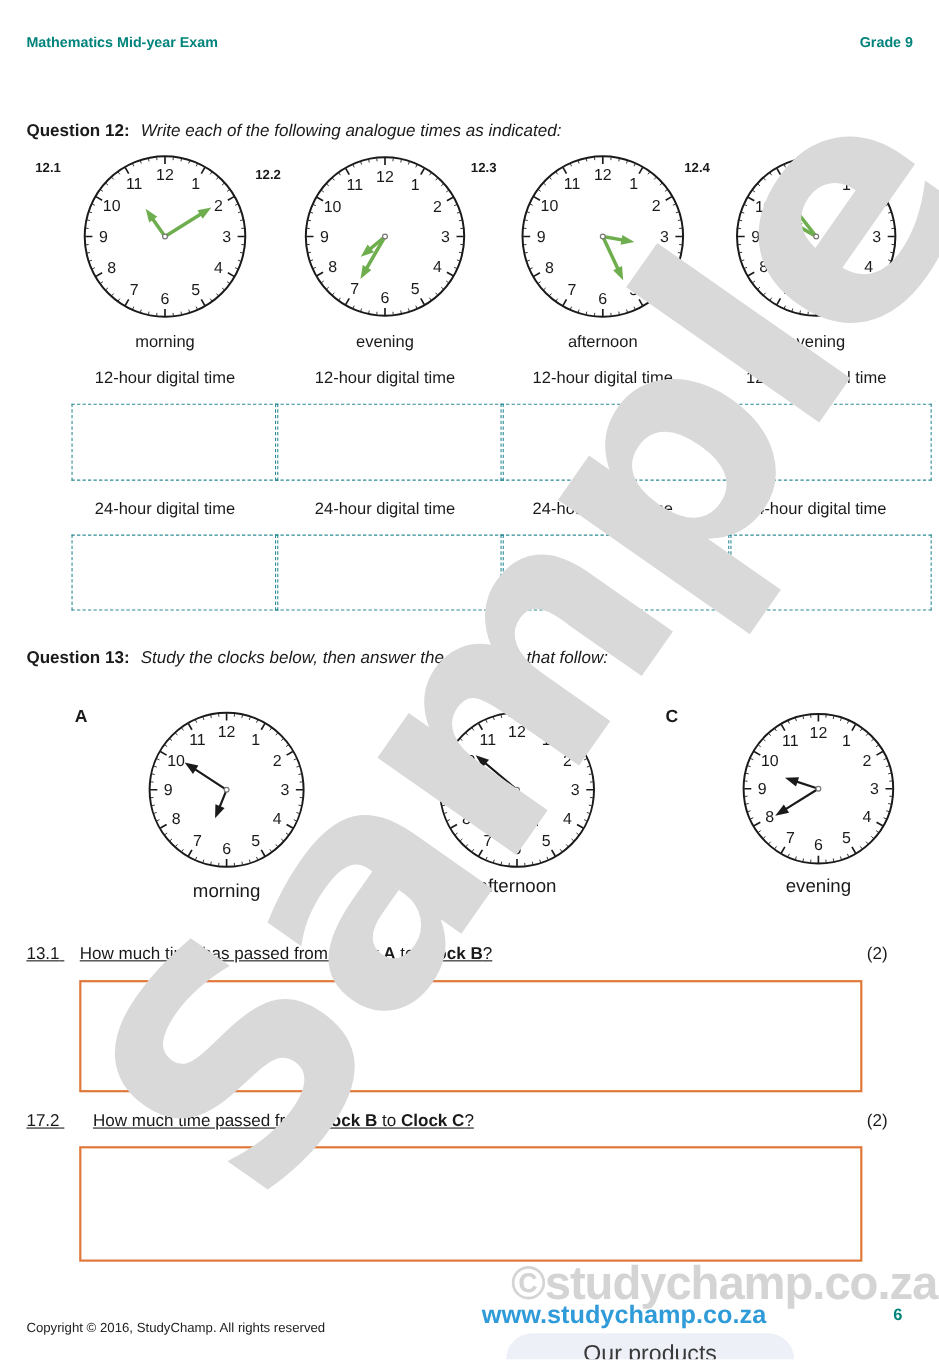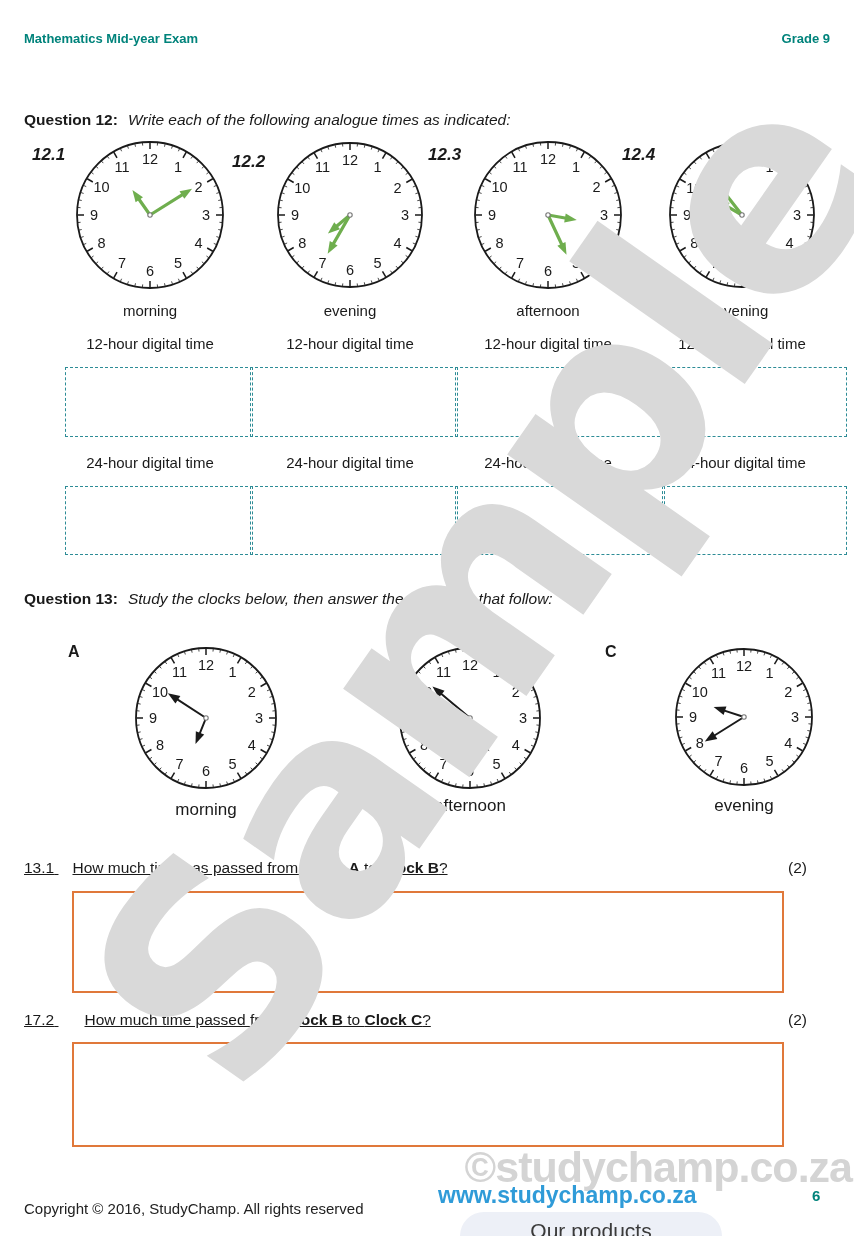--- a/index.html
+++ b/index.html
@@ -11,21 +11,21 @@
   .teal{color:#00837b;font-weight:bold;}
   .hdr{font-size:13px;top:31px;text-align:right;}
   #page-title{
     top:53px;left:0;width:100%;text-align:center;
     font-size:28px;font-weight:bold;color:#2e8a70;
     text-shadow:1.3px 1.3px 0 #b96a35;letter-spacing:.5px;
   }
   .q-line{font-size:15.5px;}
   .q-label{font-weight:bold;}
   .q-instr{font-style:italic;margin-left:10px;}
-  .clock-num{font-size:17px;font-weight:bold;font-style:italic;}
+  .clock-num{font-size:12px;font-weight:bold;}
   .period-label{font-size:15px;text-align:center;}
   .digital-label{font-size:15px;text-align:center;}
   .answer-cell{
     border:1px dashed #2d8c96;background:transparent;
   }
   .q13-letter{font-size:16px;font-weight:bold;}
   .q13-period{font-size:17px;text-align:center;}
   .sub-q{font-size:15.5px;text-decoration:underline;}
   .bold{font-weight:bold;}
   .answer-box{border:2px solid #e0783a;background:#fff;}
@@ -37,21 +37,21 @@
     color:#d9d9d9;z-index:50;pointer-events:none;white-space:nowrap;
     font-family:"DejaVu Sans",sans-serif;
   }
   #footer-gray{
     right:2px;top:1143px;font-size:43px;font-weight:bold;color:#d4d4d4;
     letter-spacing:-1px;z-index:5;
   }
   #footer-link{
     left:438px;top:1182px;font-size:23px;font-weight:bold;color:#2f9bd8;z-index:6;
   }
-  #footer-copy{left:24px;top:1200px;font-size:15px;color:#222;}
+  #footer-copy{left:24px;top:1200px;font-size:12px;color:#222;}
   #page-num{left:812px;top:1187px;font-size:15px;z-index:6;}
   #bottom-pill{
     left:460px;top:1212px;width:262px;height:52px;border-radius:24px;
     background:#edf0f7;z-index:4;text-align:center;
     font-size:21px;color:#3a3a3a;padding-top:7px;box-sizing:border-box;
   }
   svg text{font-family:"Liberation Sans",sans-serif;}
 </style>
 </head>
 <body>

